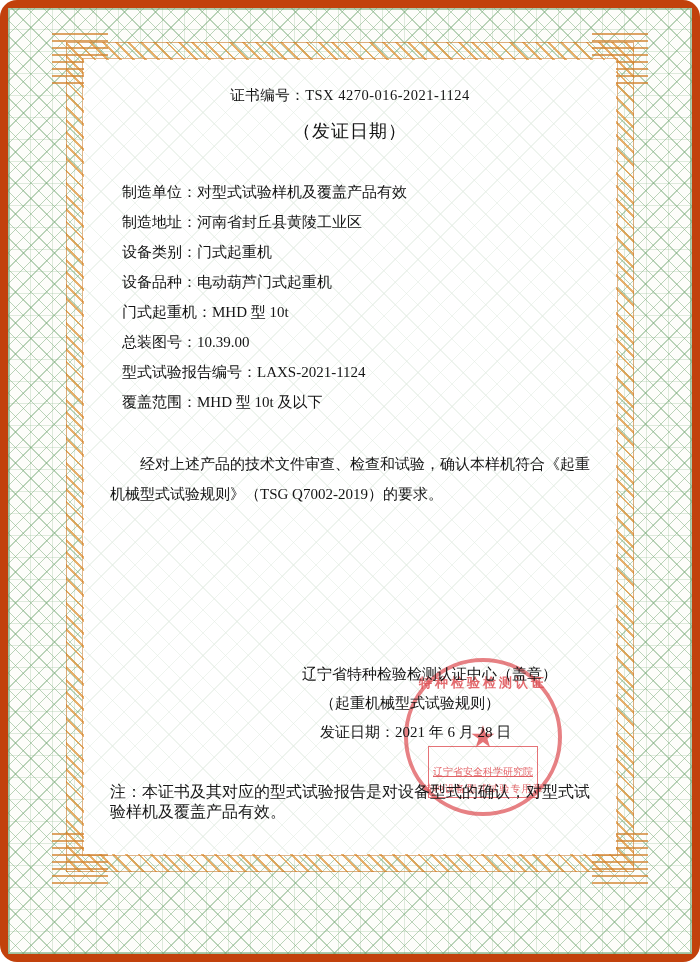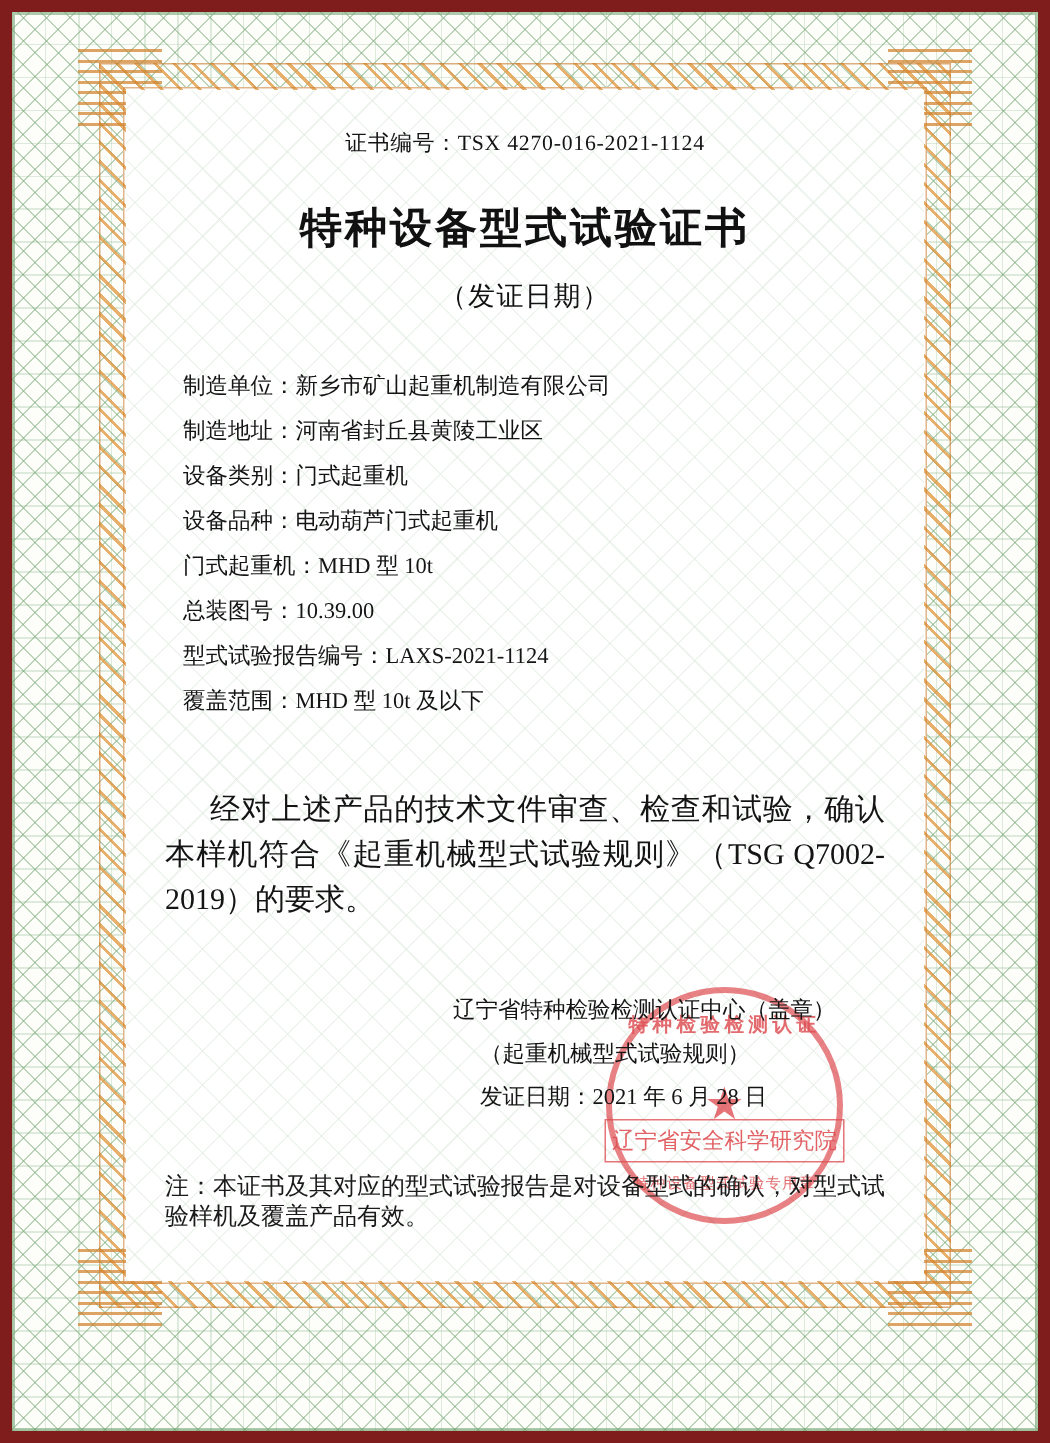--- a/index.html
+++ b/index.html
@@ -11,21 +11,22 @@
     height: 962px;
     font-family: "Liberation Serif", serif;
     background: #ffffff;
   }
 
   .page {
     position: relative;
     width: 700px;
     height: 962px;
     overflow: hidden;
-    background: #7f1d1d;
+    background: #c2410c;
+    border-radius: 17px;
   }
 
   
   .border-outer {
     position: absolute;
     left: 8px;
     top: 8px;
     right: 8px;
     bottom: 8px;
     background:
@@ -145,23 +146,23 @@
   .field-row {
     font-size: 15px;
     line-height: 30px;
     white-space: nowrap;
     color: #141414;
   }
   .field-label { }
   .field-value { }
 
   .paragraph {
-    margin-top: 42px;
+    margin-top: 32px;
     padding: 0 6px;
-    font-size: 20px;
+    font-size: 15px;
     line-height: 30px;
     text-indent: 30px;
     text-align: justify;
     color: #141414;
   }
 
   
   .issuer {
     position: absolute;
     right: 22px;
@@ -217,24 +218,25 @@
     font-size: 10px;
     letter-spacing: 1px;
     color: rgba(214,32,38,0.85);
   }
   .seal .inner-box {
     position: absolute;
     left: 50%;
     top: 56%;
     transform: translateX(-50%);
     border: 1px solid rgba(214,32,38,0.8);
-    padding: 4px 4px;
-    font-size: 15px;
+    padding: 18px 4px;
+    font-size: 10px;
     color: rgba(214,32,38,0.9);
     white-space: nowrap;
+    text-decoration: underline;
   }
 
   .note {
     position: absolute;
     left: 26px;
     right: 14px;
     top: 722px;
     font-size: 16px;
     line-height: 20px;
     color: #1a1a1a;
@@ -252,26 +254,25 @@
   <div class="corner tr"></div>
   <div class="corner bl"></div>
   <div class="corner br"></div>
 
   <div class="content">
 
     <div class="cert-no">
       <span>证书编号：</span><span>TSX 4270-016-2021-1124</span>
     </div>
 
-    <div class="title">特种设备型式试验证书</div>
     <div class="subtitle">（发证日期）</div>
 
     <div class="fields">
       <div class="field-row">
-        <span class="field-label">制造单位：</span><span class="field-value">新乡市矿山起重机制造有限公司</span>
+        <span class="field-label">制造单位：</span><span class="field-value">对型式试验样机及覆盖产品有效</span>
       </div>
       <div class="field-row">
         <span class="field-label">制造地址：</span><span class="field-value">河南省封丘县黄陵工业区</span>
       </div>
       <div class="field-row">
         <span class="field-label">设备类别：</span><span class="field-value">门式起重机</span>
       </div>
       <div class="field-row">
         <span class="field-label">设备品种：</span><span class="field-value">电动葫芦门式起重机</span>
       </div>

